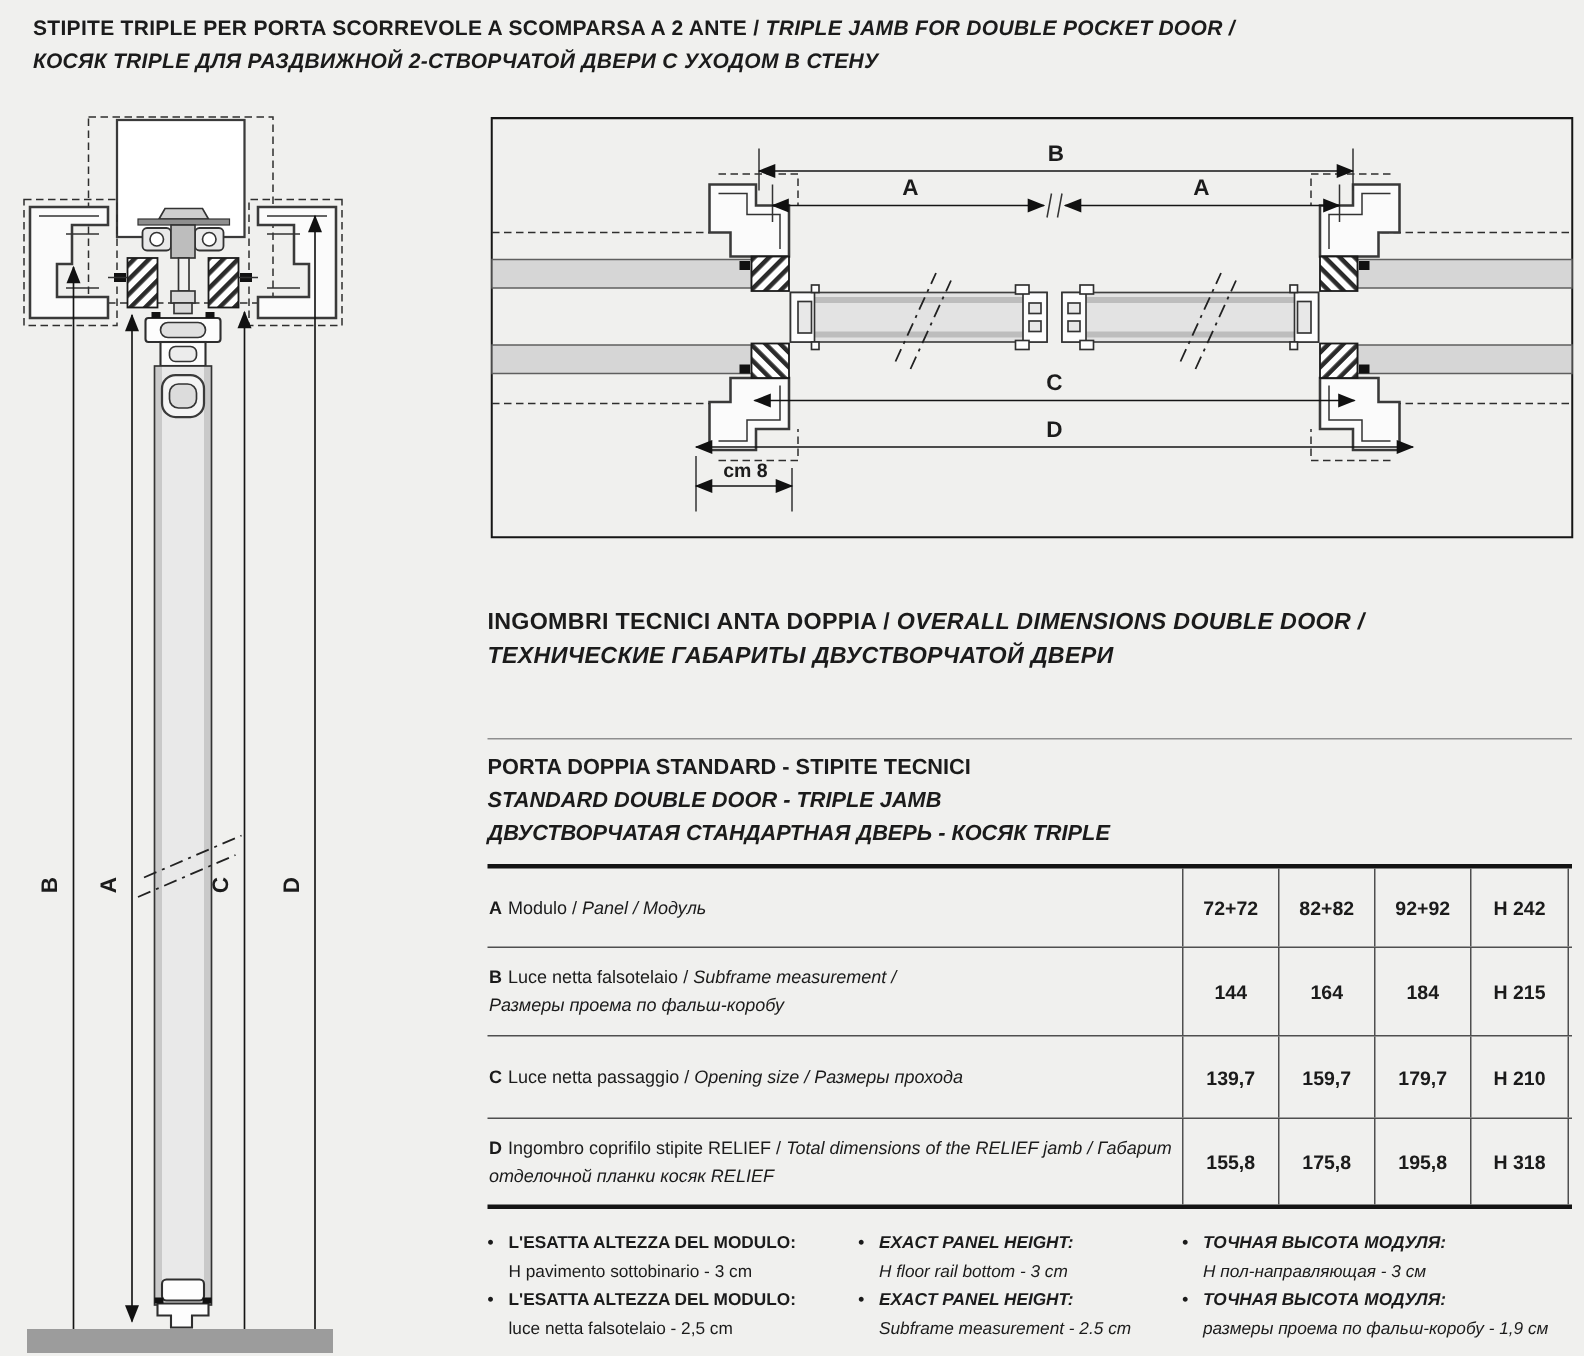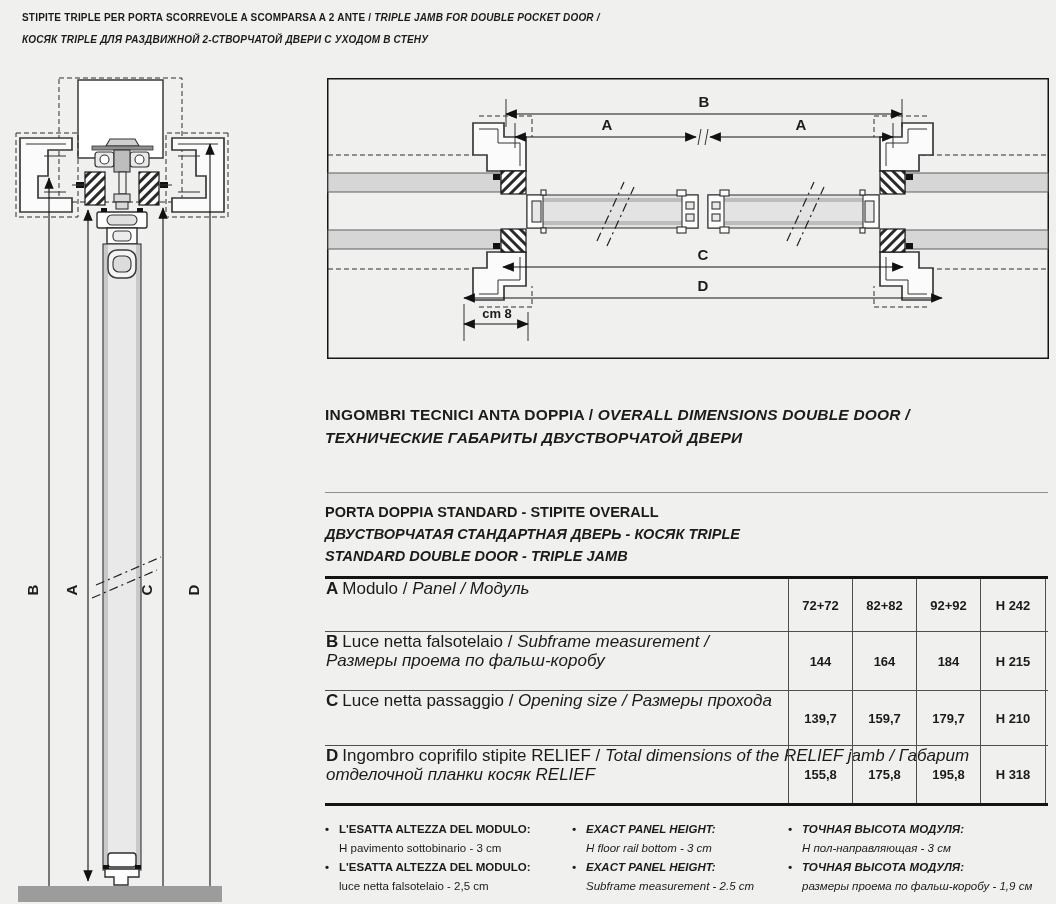--- a/index.html
+++ b/index.html
@@ -4,35 +4,35 @@
 <style>
   html,body{margin:0;padding:0}
   body{
     width:1056px;height:904px;position:relative;overflow:hidden;
     background:#f0f0ee;color:#1b1b1b;
     font-family:"Liberation Sans","DejaVu Sans",sans-serif;
   }
   .abs{position:absolute}
   .it{font-style:italic}
   
-  .hdr{left:22px;top:7px;font-size:10px;font-weight:bold;letter-spacing:.2px;line-height:22px;white-space:nowrap}
+  .hdr{left:22px;top:7px;font-size:14px;font-weight:bold;letter-spacing:.2px;line-height:22px;white-space:nowrap}
   
   .sec-head{left:325px;top:403px;font-size:15.5px;font-weight:bold;line-height:23px;letter-spacing:.2px;white-space:nowrap}
   .rule{left:325px;top:492px;width:723px;height:1px;background:#8f8f8f}
   
   .tbl-head{left:325px;top:501px;font-size:14.5px;font-weight:bold;line-height:22px;white-space:nowrap}
   
   .spec-table{left:325px;top:576px;width:723px;border-top:3px solid #141414;border-bottom:3px solid #141414}
   .trow{display:flex;border-bottom:1px solid #4f4f4f}
   .trow:last-child{border-bottom:none}
   .trow:nth-child(1){height:52px}
   .trow:nth-child(2){height:58px}
   .trow:nth-child(3){height:54px}
   .trow:nth-child(4){height:57px}
-  .tlabel{width:462px;padding-left:1px;display:flex;flex-direction:column;font-size:17px;line-height:19px}
+  .tlabel{width:462px;padding-left:1px;display:flex;flex-direction:column;justify-content:center;font-size:12px;line-height:19px}
   .tlabel .l1{white-space:nowrap;overflow:visible}
   .rk{font-weight:bold;margin-right:4px}
   .tval{width:63px;border-left:1px solid #4f4f4f;display:flex;align-items:center;justify-content:center;font-weight:bold;font-size:13px;flex-shrink:0}
   .tval.last{width:64px;border-right:1px solid #4f4f4f}
   
   .notes-col{top:820px;font-size:11.5px;line-height:19px}
   .note{display:flex;margin-bottom:0}
   .note .bullet{width:14px;font-weight:bold;flex-shrink:0}
   .note-title{font-weight:bold}
   
@@ -214,23 +214,23 @@
 </svg>
 
 <div class="abs sec-head">
   <div><span>INGOMBRI TECNICI ANTA DOPPIA / </span><span class="it">OVERALL DIMENSIONS DOUBLE DOOR /</span></div>
   <div class="it">ТЕХНИЧЕСКИЕ ГАБАРИТЫ ДВУСТВОРЧАТОЙ ДВЕРИ</div>
 </div>
 
 <div class="abs rule"></div>
 
 <div class="abs tbl-head">
-  <div>PORTA DOPPIA STANDARD - STIPITE OVERALL</div>
+  <div>PORTA DOPPIA STANDARD - STIPITE TECNICI</div>
+  <div class="it">STANDARD DOUBLE DOOR - TRIPLE JAMB</div>
   <div class="it">ДВУСТВОРЧАТАЯ СТАНДАРТНАЯ ДВЕРЬ - КОСЯК TRIPLE</div>
-  <div class="it">STANDARD DOUBLE DOOR - TRIPLE JAMB</div>
 </div>
 
 <div class="abs spec-table">
 
   <div class="trow">
     <div class="tlabel">
       <div class="l1"><span class="rk">A</span><span>Modulo / </span><span class="it">Panel / Модуль</span></div>
       <div class="it"></div>
     </div>
     <div class="tval">72+72</div>

